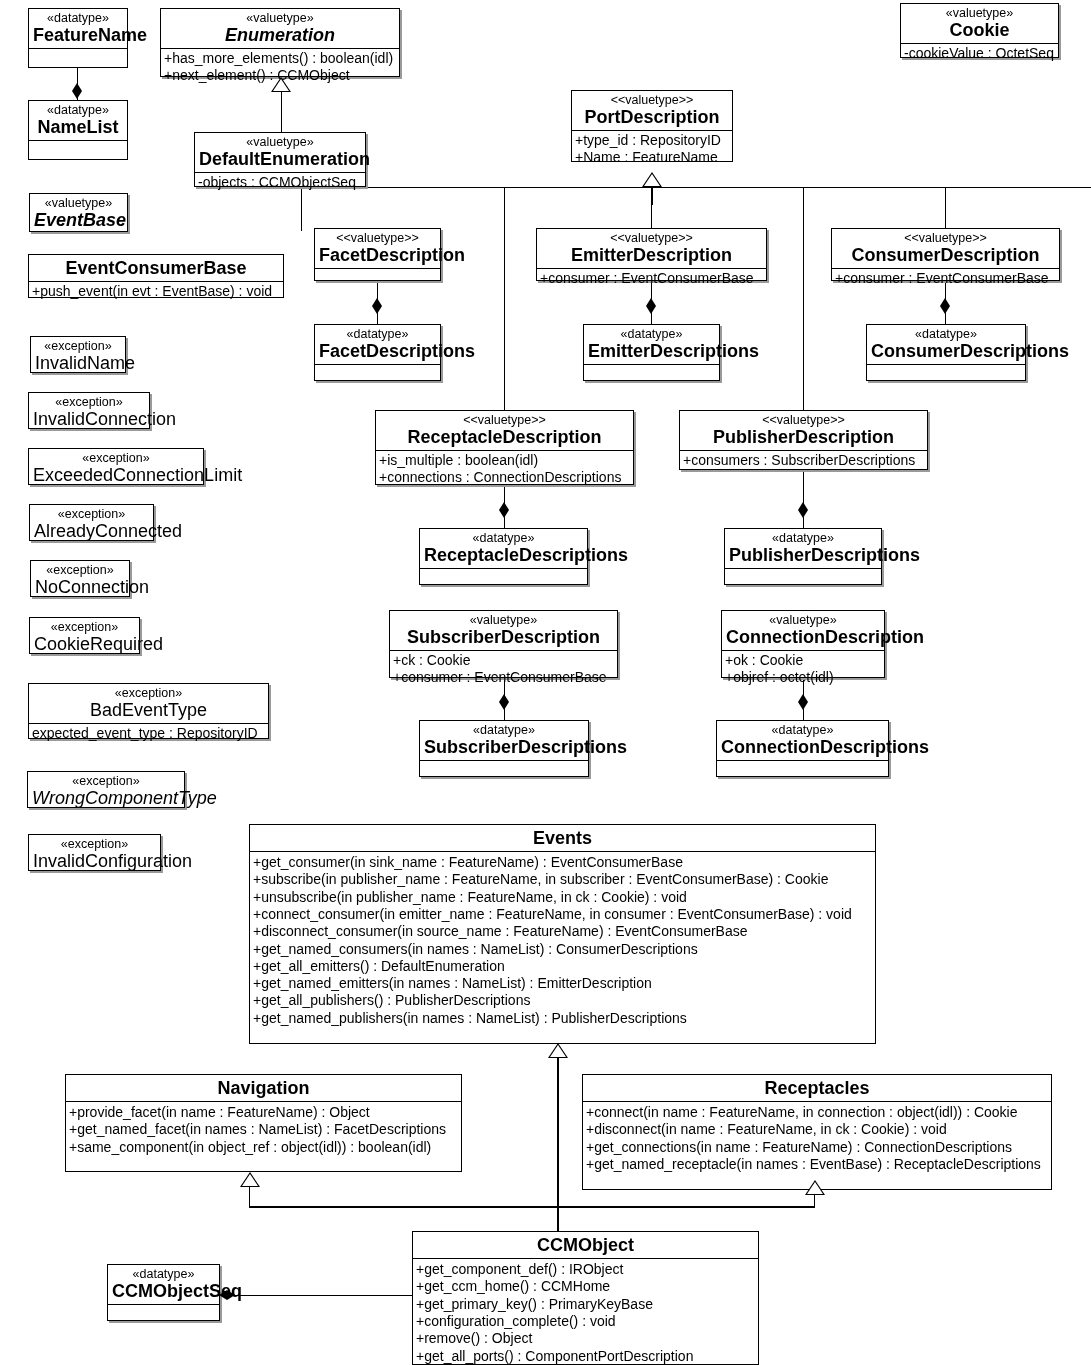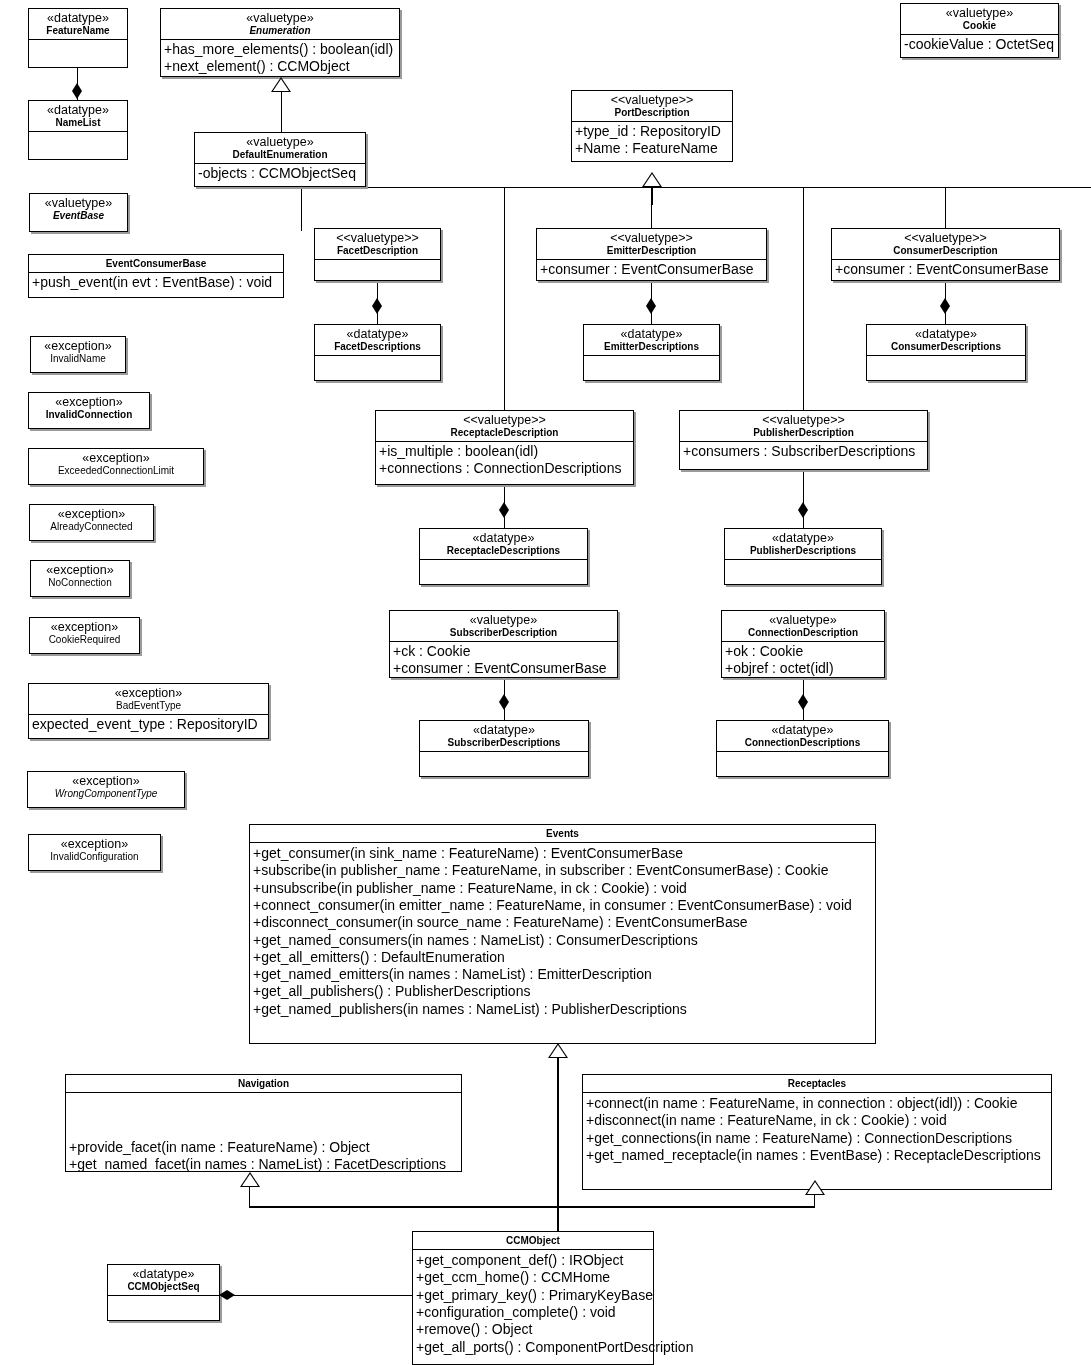--- a/index.html
+++ b/index.html
@@ -38,21 +38,21 @@
   }
   .stereo {
     display: block;
     font-size: 12.5px;
     color: #000;
     letter-spacing: 0;
     white-space: nowrap;
   }
   .cname {
     display: block;
-    font-size: 10px;
+    font-size: 18px;
     font-weight: bold;
     white-space: nowrap;
   }
   .cname.italic { font-style: italic; }
   .uml-compartment {
     box-sizing: border-box;
     padding: 1px 0 2px 0;
   }
   .uml-compartment.empty {
     height: 21px;
@@ -231,21 +231,21 @@
   <div class="uml-class shadowed" style="left:30px; top:336px; width:96px; height:37px;">
     <div class="uml-head">
       <span class="stereo">«exception»</span>
       <span class="cname" style="font-weight:normal;">InvalidName</span>
     </div>
   </div>
 
   <div class="uml-class shadowed" style="left:28px; top:392px; width:122px; height:37px;">
     <div class="uml-head">
       <span class="stereo">«exception»</span>
-      <span class="cname" style="font-weight:bold;">InvalidConnection</span>
+      <span class="cname" style="font-weight:normal;">InvalidConnection</span>
     </div>
   </div>
 
   <div class="uml-class shadowed" style="left:28px; top:448px; width:176px; height:37px;">
     <div class="uml-head">
       <span class="stereo">«exception»</span>
       <span class="cname" style="font-weight:normal;">ExceededConnectionLimit</span>
     </div>
   </div>
 
@@ -447,39 +447,40 @@
       <span class="feat">+get_named_emitters(in names : NameList) : EmitterDescription</span>
       <span class="feat">+get_all_publishers() : PublisherDescriptions</span>
       <span class="feat">+get_named_publishers(in names : NameList) : PublisherDescriptions</span>
     </div>
   </div>
 
   <div class="uml-class" style="left:65px; top:1074px; width:397px; height:98px;">
     <div class="uml-head with-sep" style="padding-top:3px;">
       <span class="cname">Navigation</span>
     </div>
-    <div class="uml-compartment" style="padding-top:2px;margin-top:44px;">
+    <div class="uml-compartment" style="padding-top:2px;">
       <span class="feat">+provide_facet(in name : FeatureName) : Object</span>
       <span class="feat">+get_named_facet(in names : NameList) : FacetDescriptions</span>
+      <span class="feat">+same_component(in object_ref : object(idl)) : boolean(idl)</span>
     </div>
   </div>
 
   <div class="uml-class" style="left:582px; top:1074px; width:470px; height:116px;">
     <div class="uml-head with-sep" style="padding-top:3px;">
       <span class="cname">Receptacles</span>
     </div>
     <div class="uml-compartment" style="padding-top:2px;">
       <span class="feat">+connect(in name : FeatureName, in connection : object(idl)) : Cookie</span>
       <span class="feat">+disconnect(in name : FeatureName, in ck : Cookie) : void</span>
       <span class="feat">+get_connections(in name : FeatureName) : ConnectionDescriptions</span>
       <span class="feat">+get_named_receptacle(in names : EventBase) : ReceptacleDescriptions</span>
     </div>
   </div>
 
-  <div class="uml-class" style="left:412px; top:1231px; width:242px; height:134px;">
+  <div class="uml-class" style="left:412px; top:1231px; width:347px; height:134px;">
     <div class="uml-head with-sep" style="padding-top:3px;">
       <span class="cname">CCMObject</span>
     </div>
     <div class="uml-compartment" style="padding-top:2px;">
       <span class="feat">+get_component_def() : IRObject</span>
       <span class="feat">+get_ccm_home() : CCMHome</span>
       <span class="feat">+get_primary_key() : PrimaryKeyBase</span>
       <span class="feat">+configuration_complete() : void</span>
       <span class="feat">+remove() : Object</span>
       <span class="feat">+get_all_ports() : ComponentPortDescription</span>

